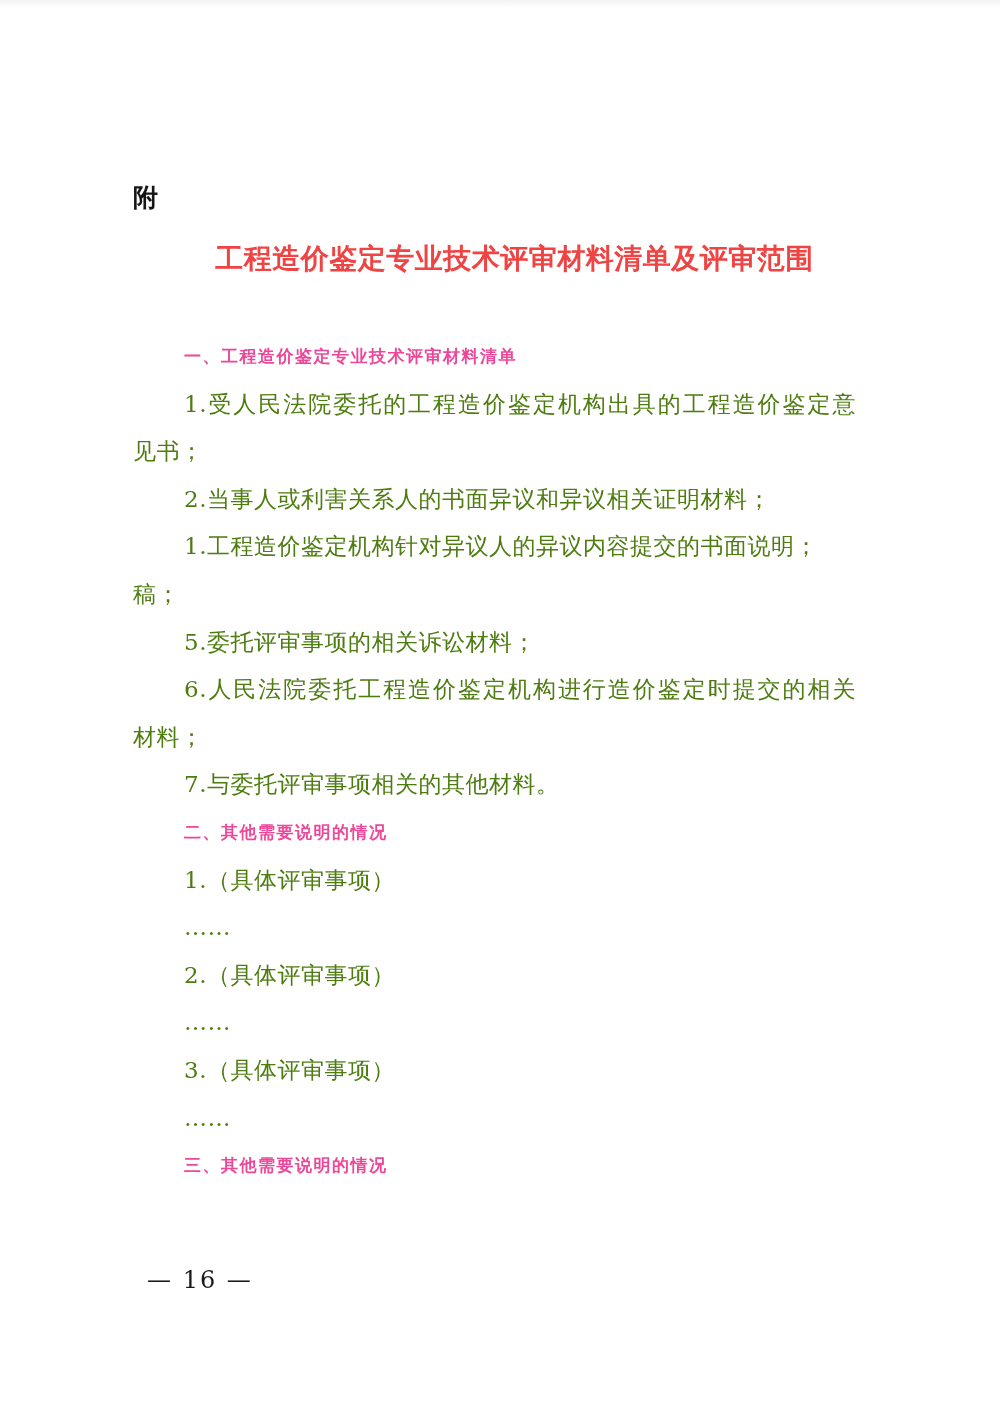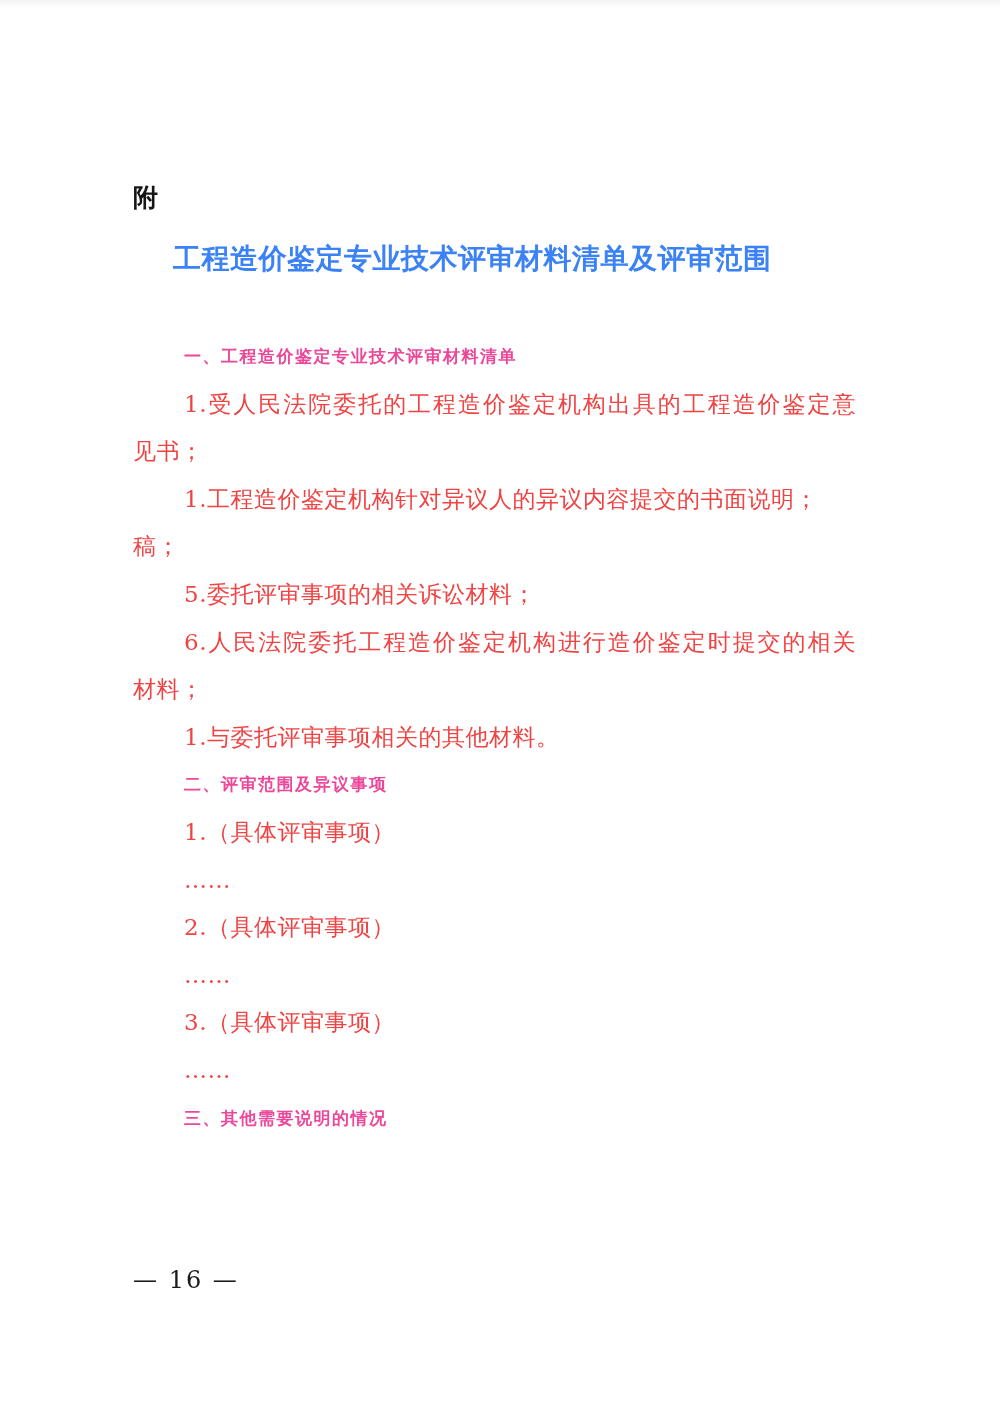--- a/index.html
+++ b/index.html
@@ -33,40 +33,41 @@
     line-height: 32px;
     letter-spacing: 1px;
   }
   .doc-title {
     position: absolute;
     left: 133px;
     top: 237px;
     width: 723px;
     padding-left: 40px;
     box-sizing: border-box;
+    text-align: center;
     font-weight: 700;
     font-size: 28px;
     line-height: 44px;
     letter-spacing: 0.5px;
-    color: #3b82f6;
+    color: #ef4444;
     white-space: nowrap;
   }
   .doc-body {
     position: absolute;
     left: 133px;
     top: 333px;
     width: 723px;
   }
   .line {
     height: 47.6px;
     line-height: 47.6px;
     font-size: 23px;
     letter-spacing: 0.5px;
     white-space: nowrap;
-    color: #ef4444;
+    color: #4d7c0f;
   }
   .line.item {
     padding-left: 51px;
   }
   .line.continuation {
     padding-left: 0;
   }
   .line.heading {
     padding-left: 51px;
     font-family: "Liberation Sans", "DejaVu Sans", sans-serif;
@@ -77,21 +78,21 @@
   }
   
   .line.stretch {
     white-space: normal;
     text-align: justify;
     text-align-last: justify;
     overflow: hidden;
   }
   .page-number {
     position: absolute;
-    left: 133px;
+    left: 147px;
     top: 1264px;
     font-size: 24px;
     line-height: 32px;
     letter-spacing: 2px;
     color: #1a1a1a;
     white-space: nowrap;
   }
 </style>
 </head>
 <body>
@@ -102,27 +103,28 @@
 
   <div class="attachment">附</div>
 
   <div class="doc-title">工程造价鉴定专业技术评审材料清单及评审范围</div>
 
   <div class="doc-body">
 
   <div class="line heading">一、工程造价鉴定专业技术评审材料清单</div>
       <div class="line item stretch">1.受人民法院委托的工程造价鉴定机构出具的工程造价鉴定意</div>
       <div class="line continuation">见书；</div>
+      <div class="line item">2.当事人或利害关系人的书面异议和异议相关证明材料；</div>
       <div class="line item">1.工程造价鉴定机构针对异议人的异议内容提交的书面说明；</div>
       <div class="line continuation">稿；</div>
       <div class="line item">5.委托评审事项的相关诉讼材料；</div>
       <div class="line item stretch">6.人民法院委托工程造价鉴定机构进行造价鉴定时提交的相关</div>
       <div class="line continuation">材料；</div>
-      <div class="line item">1.与委托评审事项相关的其他材料。</div>
-      <div class="line heading">二、评审范围及异议事项</div>
+      <div class="line item">7.与委托评审事项相关的其他材料。</div>
+      <div class="line heading">二、其他需要说明的情况</div>
       <div class="line item">1.（具体评审事项）</div>
       <div class="line item">……</div>
       <div class="line item">2.（具体评审事项）</div>
       <div class="line item">……</div>
       <div class="line item">3.（具体评审事项）</div>
       <div class="line item">……</div>
       <div class="line heading">三、其他需要说明的情况</div>
     </div>
 
   <div class="page-number">— 16 —</div>

